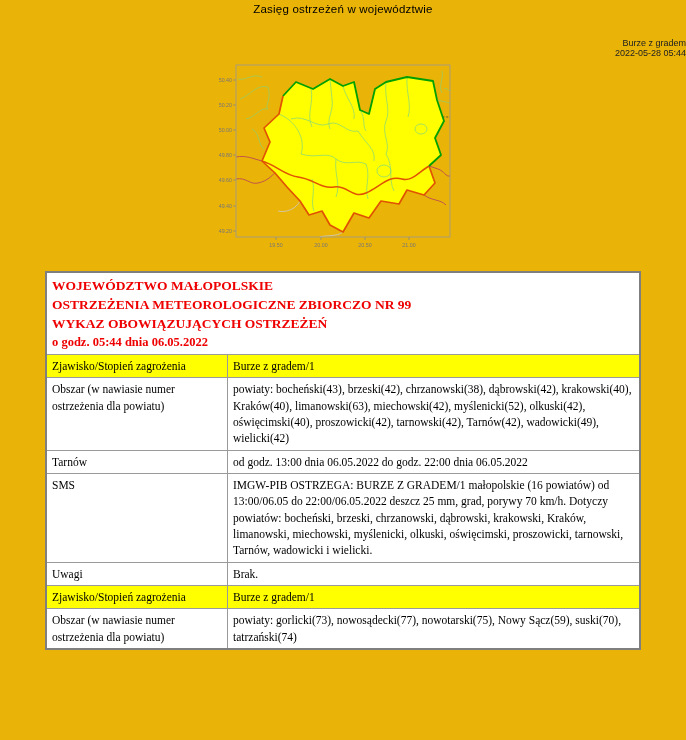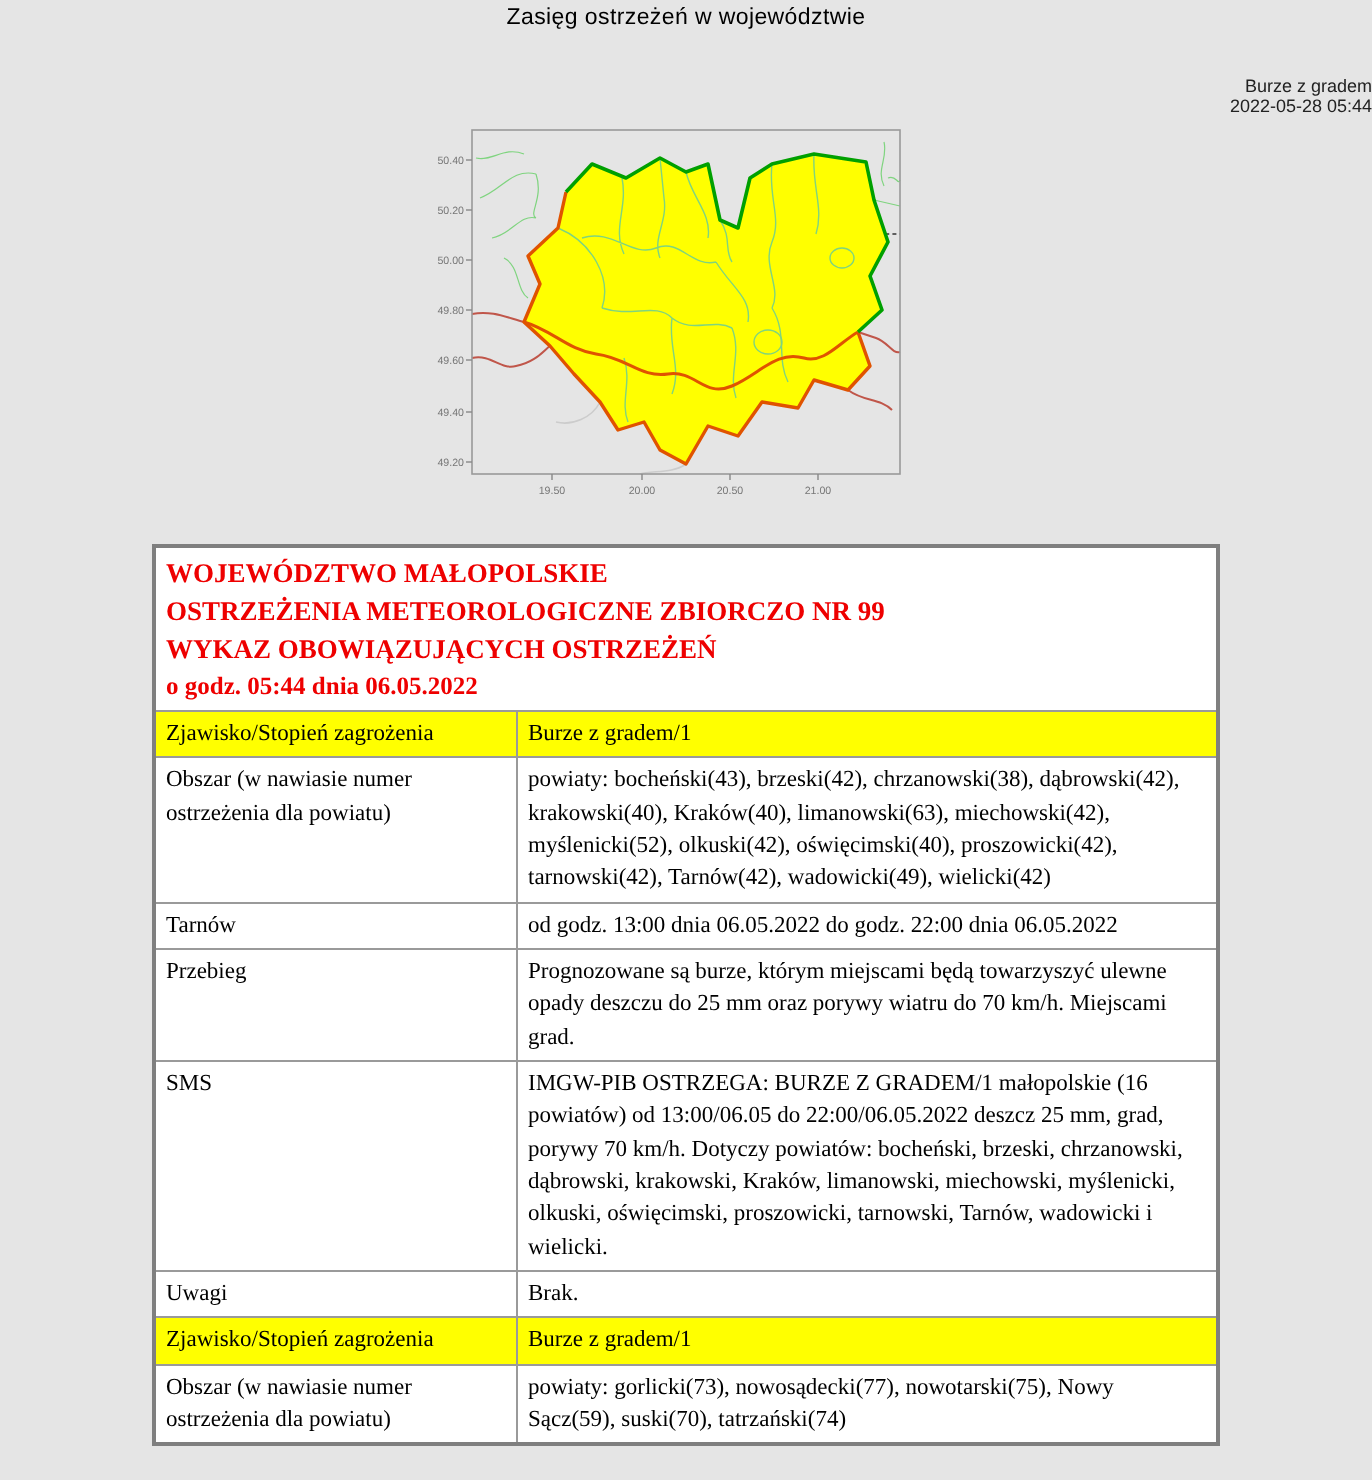--- a/index.html
+++ b/index.html
@@ -1,36 +1,36 @@
 <!DOCTYPE html>
 <html style="--accent-red: #ee0000; --hl-yellow: #ffff00; --map-yellow: #ffff00; --map-green: #00a000; --map-orange: #e05300; --map-county: #7fd47f; --map-outred: #c0564a;"><head>
 <meta charset="utf-8">
 <style>
   html,body{margin:0;padding:0;background:#ffffff;}
-  .page{position:relative;width:686px;height:740px;background:#e5e5e5;overflow:hidden;
+  .page{position:relative;width:686px;height:740px;background:#eab308;overflow:hidden;
         font-family:"Liberation Sans",sans-serif;color:#000;}
 
   .page-title{margin-top:3px;text-align:center;font-size:11.5px;letter-spacing:.2px;}
   .map-caption{margin-top:23px;text-align:right;font-size:9px;line-height:10px;color:#222;}
 
   .map-wrap{width:255px;margin:1px auto 0;}
   svg text.ticklabel{font-family:"Liberation Sans",sans-serif;font-size:5.3px;fill:#777;}
   svg .frame{fill:none;stroke:#999;stroke-width:.8;}
   svg .tick{stroke:#888;stroke-width:.7;}
   svg .vfill{fill:var(--map-yellow);stroke:none;}
   svg .b-orange{fill:none;stroke:var(--map-orange);stroke-width:1.7;stroke-linejoin:round;}
   svg .b-green{fill:none;stroke:var(--map-green);stroke-width:1.8;stroke-linejoin:round;}
   svg .county{fill:none;stroke:var(--map-county);stroke-width:.7;}
   svg .zone{fill:none;stroke:var(--map-orange);stroke-width:1.5;}
   svg .out-green{fill:none;stroke:var(--map-county);stroke-width:.6;}
   svg .out-red{fill:none;stroke:var(--map-outred);stroke-width:1;}
   svg .out-gray{fill:none;stroke:#cccccc;stroke-width:.8;}
   svg .dash{fill:none;stroke:#333;stroke-width:.7;stroke-dasharray:2,1.6;}
 
-  table.warnings{width:534px;margin:8px auto 0;border-collapse:collapse;
+  table.warnings{width:596px;margin:8px auto 0;border-collapse:collapse;
                  border:2px solid #7f7f7f;background:#fff;
                  font-family:"Liberation Serif",serif;font-size:11.5px;}
   table.warnings td,table.warnings th{border:1px solid #9a9a9a;vertical-align:top;
                  padding:3px 5px;line-height:1.42;text-align:left;}
   td.hdr{text-align:center;padding:6px 4px;color:var(--accent-red);
          font-weight:bold;}
   td.hdr div{font-size:13.5px;line-height:19px;}
   td.hdr div.small{font-size:12.5px;line-height:18px;}
   th.lbl{width:170px;font-weight:normal;}
   td.val{font-weight:normal;}
@@ -119,24 +119,20 @@
         </tr>
         <tr>
           <th class="lbl">Obszar (w nawiasie numer ostrzeżenia dla powiatu)</th>
           <td class="val">powiaty: bocheński(43), brzeski(42), chrzanowski(38), dąbrowski(42), krakowski(40), Kraków(40), limanowski(63), miechowski(42), myślenicki(52), olkuski(42), oświęcimski(40), proszowicki(42), tarnowski(42), Tarnów(42), wadowicki(49), wielicki(42)</td>
         </tr>
         <tr>
           <th class="lbl">Tarnów</th>
           <td class="val">od godz. 13:00 dnia 06.05.2022 do godz. 22:00 dnia 06.05.2022</td>
         </tr>
         <tr>
-          <th class="lbl">Przebieg</th>
-          <td class="val">Prognozowane są burze, którym miejscami będą towarzyszyć ulewne opady deszczu do 25 mm oraz porywy wiatru do 70 km/h. Miejscami grad.</td>
-        </tr>
-        <tr>
           <th class="lbl">SMS</th>
           <td class="val">IMGW-PIB OSTRZEGA: BURZE Z GRADEM/1 małopolskie (16 powiatów) od 13:00/06.05 do 22:00/06.05.2022 deszcz 25 mm, grad, porywy 70 km/h. Dotyczy powiatów: bocheński, brzeski, chrzanowski, dąbrowski, krakowski, Kraków, limanowski, miechowski, myślenicki, olkuski, oświęcimski, proszowicki, tarnowski, Tarnów, wadowicki i wielicki.</td>
         </tr>
         <tr>
           <th class="lbl">Uwagi</th>
           <td class="val">Brak.</td>
         </tr>
         <tr class="hl">
           <th class="lbl">Zjawisko/Stopień zagrożenia</th>
           <td class="val">Burze z gradem/1</td>

